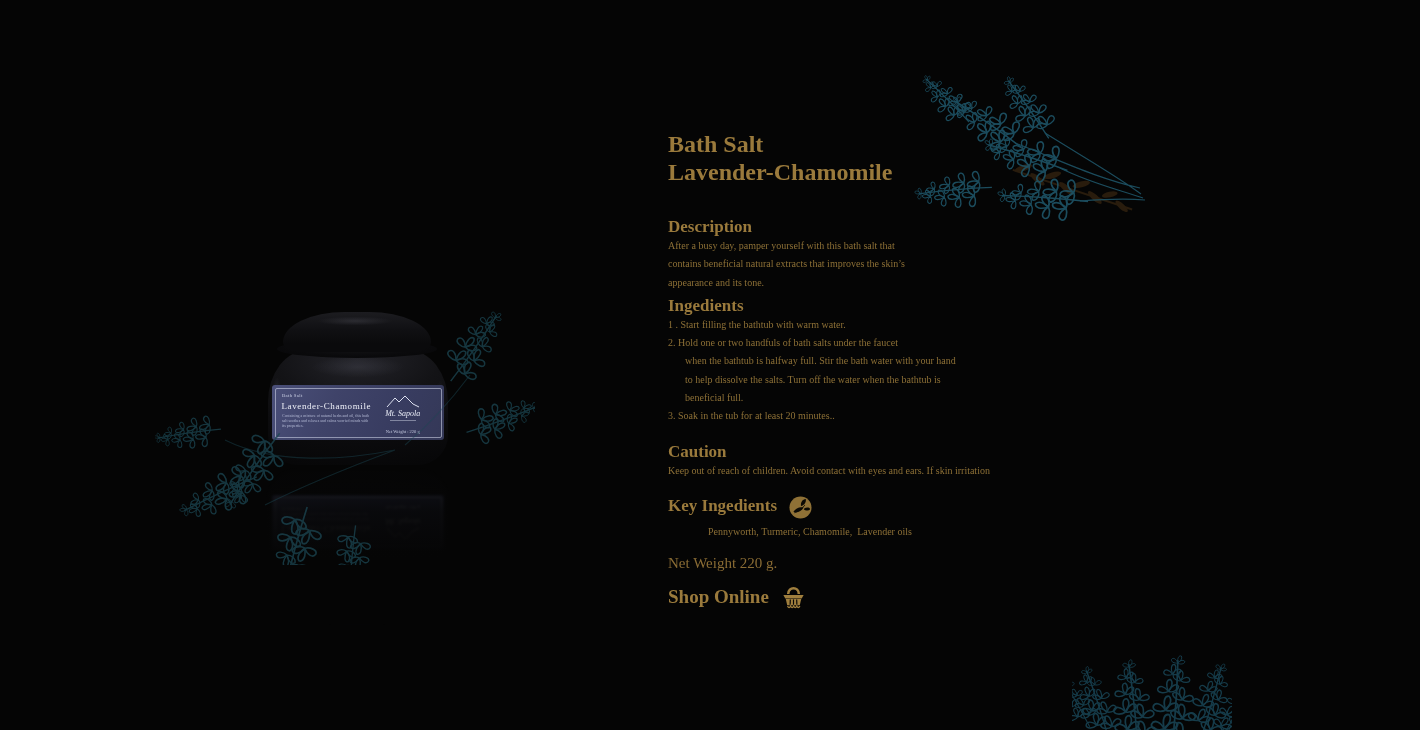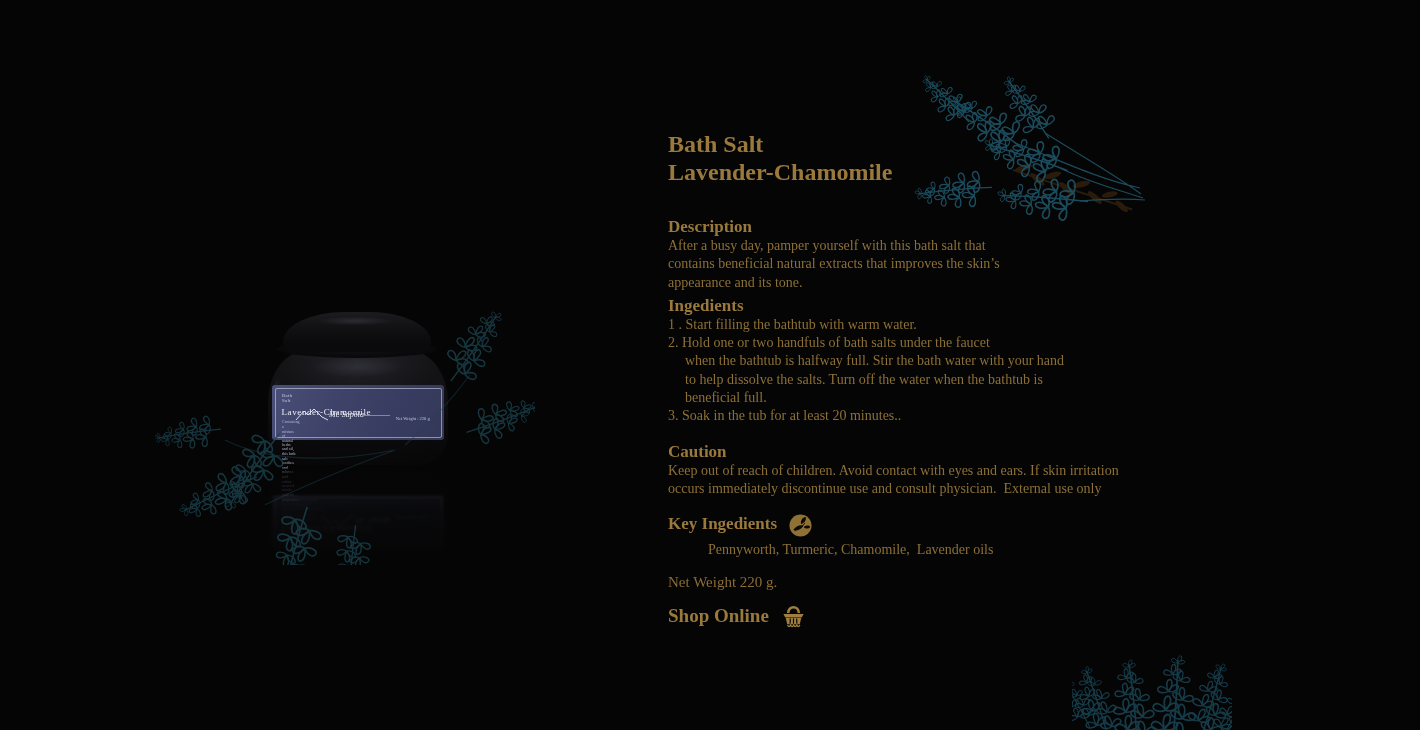--- a/index.html
+++ b/index.html
@@ -54,42 +54,42 @@
   .jar-label {
     position:absolute; left:6px; top:74px; width:172px; height:55px;
     background:linear-gradient(115deg, #4a4f79 0%, #3f4369 35%, #383c60 70%, #343857 100%);
     border-radius:3px; box-sizing:border-box;
   }
   .jar-label-inner {
     position:absolute; inset:2.5px; border:1px solid rgba(215,220,238,.55); border-radius:2px;
     display:flex; padding:4px 5px 3px 6px; box-sizing:border-box;
   }
   .lbl-left { flex:1.35; min-width:0; }
-  .lbl-right { flex:1; display:flex; flex-direction:row; align-items:center; padding-top:2px; }
+  .lbl-right { flex:1; display:flex; flex-direction:column; align-items:center; padding-top:2px; }
   .lbl-type { font-size:6px; transform:scale(.8); transform-origin:left top; color:#c7cce2; letter-spacing:.4px; }
   .lbl-name { margin-top:2px; font-size:9px; letter-spacing:.6px; color:#eef0f8; white-space:nowrap; }
   .lbl-small {
     margin-top:3px; font-size:6px; line-height:1.15; width:152%;
     transform:scale(.66); transform-origin:left top; color:#b3b9d4; filter:blur(.2px);
   }
   .lbl-brand { font-style:italic; font-size:8px; color:#e9ecf6; white-space:nowrap; margin-top:1px; }
   .lbl-brand-sub { width:26px; height:1px; background:rgba(220,225,240,.45); margin-top:2px; }
   .lbl-weight { margin-top:7px; font-size:6px; transform:scale(.75); color:#c3c8de; white-space:nowrap; }
   .jar-reflect-wrap { position:relative; width:184px; height:156px; margin-top:1px; }
   .jar-reflect-wrap .jar-visual { transform:scaleY(-1); opacity:.5; filter:blur(.8px); }
   .jar-reflect-fade {
     position:absolute; inset:0; z-index:2;
     background:linear-gradient(180deg, rgba(5,5,5,.40) 0%, rgba(5,5,5,.85) 28%, #050505 58%);
   }
 
   
   .copy { position:absolute; left:668px; top:130px; width:580px; z-index:2; color:#8d7036; }
   .page-title { margin:0 0 31px 0; font-size:24px; line-height:28px; font-weight:bold; color:#9a7a3c; }
   .copy h3 { margin:0; font-size:17px; line-height:20px; font-weight:bold; color:#9a7a3c; }
-  .line { font-size:14px; line-height:18.3px; white-space:pre; }
+  .line { font-size:10px; line-height:18.3px; white-space:pre; }
   .sec { margin-bottom:16px; }
   .sec.desc { margin-bottom:4px; }
   .cont { padding-left:17px; }
   .heading-row { display:flex; gap:8px; }
   .herb-badge { display:inline-flex; margin-left:4px; }
   .ing-line { margin-top:4px;margin-left:40px; }
   .net-weight { margin-top:14px; font-size:15px; color:#8a6c34; }
   .shop-row { margin-top:11px; display:flex; align-items:center; gap:9px; cursor:pointer; }
   .shop-label { font-size:19px; font-weight:bold; color:#9a7a3c; }
 </style>
@@ -234,21 +234,20 @@
     <div class="line">2. Hold one or two handfuls of bath salts under the faucet</div>
     <div class="line cont">when the bathtub is halfway full. Stir the bath water with your hand</div>
     <div class="line cont">to help dissolve the salts. Turn off the water when the bathtub is</div>
     <div class="line cont">beneficial full.</div>
     <div class="line">3. Soak in the tub for at least 20 minutes..</div>
   </div>
 
   <div class="sec">
     <h3>Caution</h3>
     <div class="line">Keep out of reach of children. Avoid contact with eyes and ears. If skin irritation</div>
-    <div class="line">occurs immediately discontinue use and consult physician.  External use only</div>
   </div>
 
   <div>
     <div class="heading-row">
       <h3>Key Ingedients</h3>
       <span class="herb-badge">
         <svg width="23" height="23" viewBox="0 0 24 24">
           <circle cx="12" cy="12" r="11.5" fill="#8f7136"></circle>
           <g fill="#0c0a05">
             <path d="M4.5 16.5 C7 12.5 11.5 10.8 15 12 C13.5 16 8 17.8 4.5 16.5 Z"></path>

